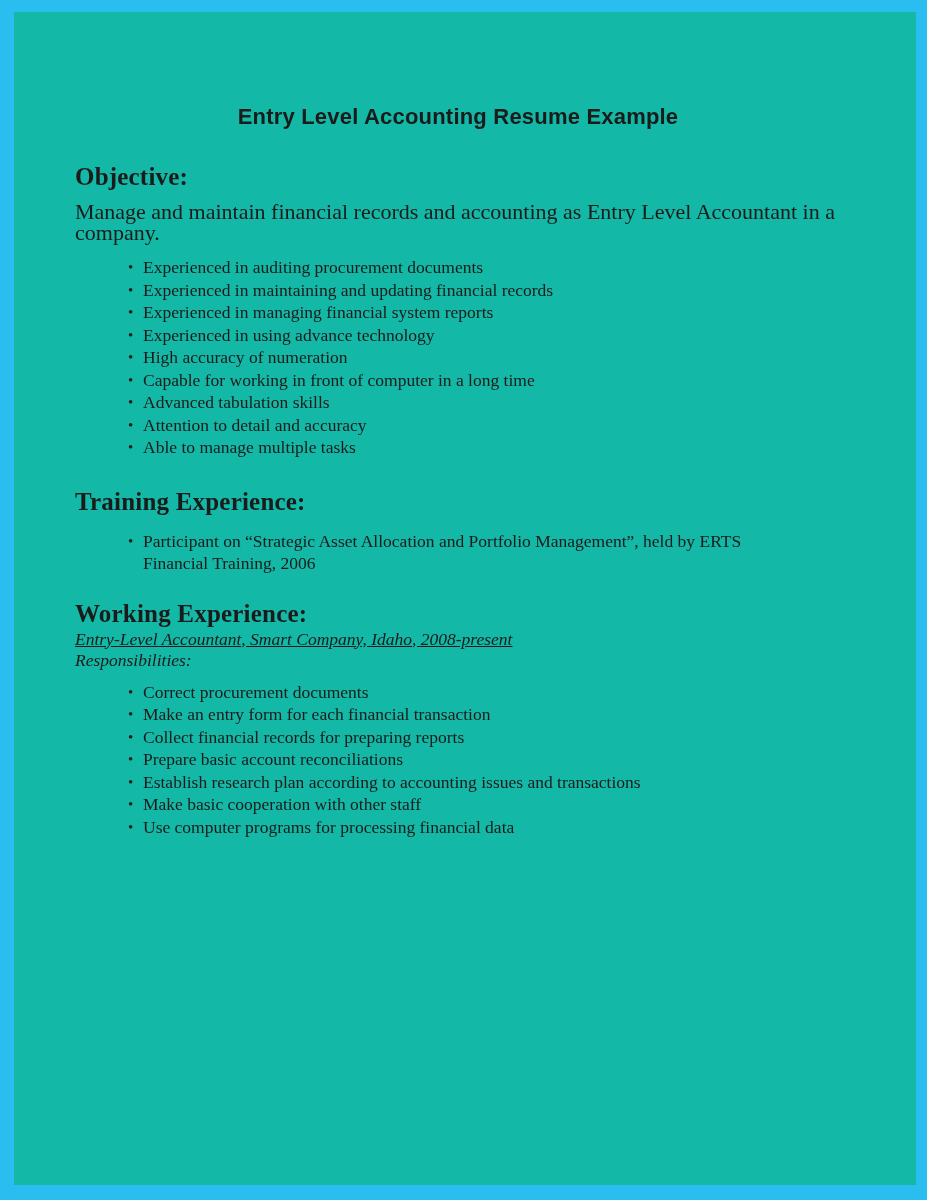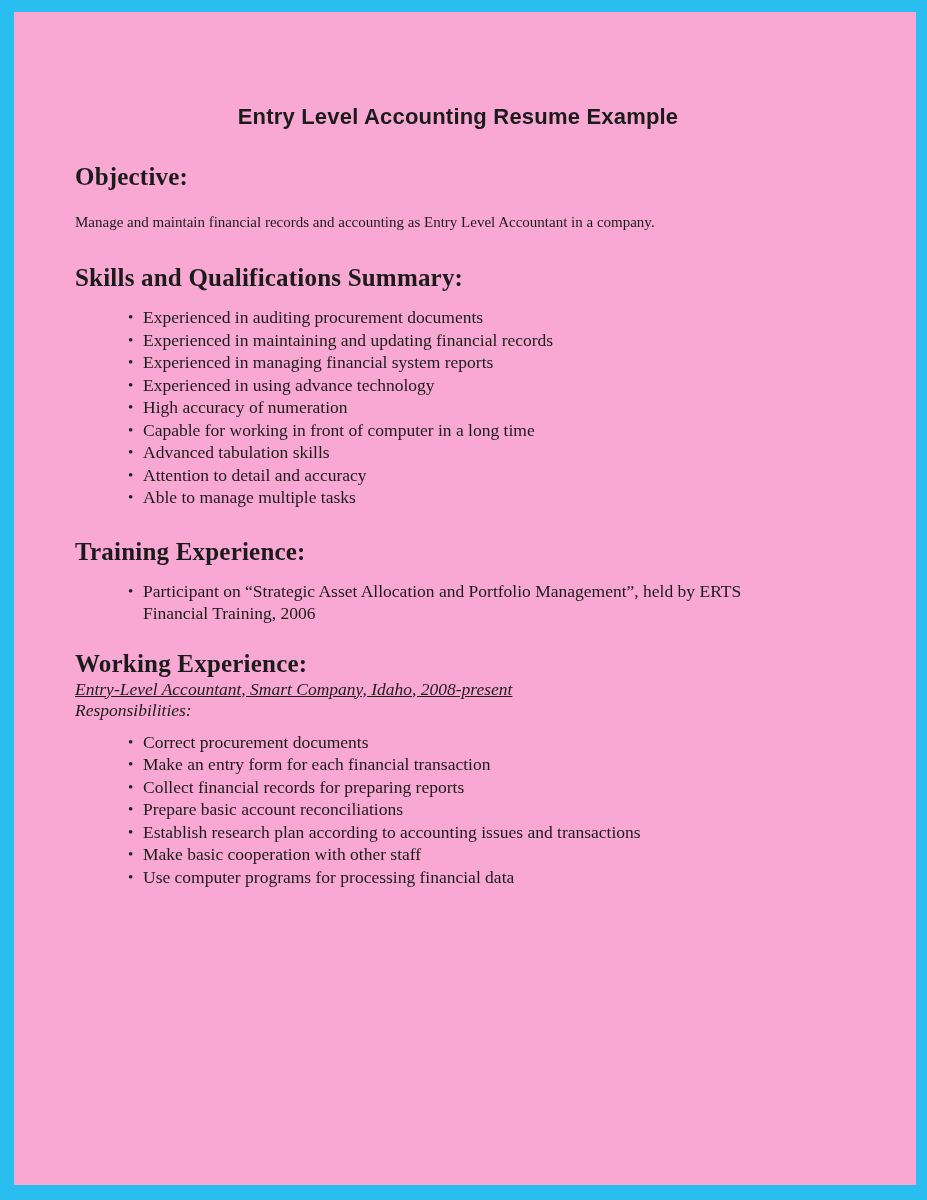--- a/index.html
+++ b/index.html
@@ -11,21 +11,21 @@
   }
   .frame {
     width: 927px;
     height: 1200px;
     background: #2abdf0;
     padding: 12px 11px 15px 14px;
   }
   .paper {
     width: 100%;
     height: 100%;
-    background: #f9a8d4;
+    background: #14b8a6;
     padding: 0 75px 0 61px;
     color: #1b1b1b;
     font-family: "Liberation Serif", "DejaVu Serif", serif;
   }
   .doc-title {
     font-family: "Liberation Sans", "DejaVu Sans", sans-serif;
     font-weight: bold;
     font-size: 22px;
     line-height: 26px;
     text-align: center;
@@ -44,23 +44,23 @@
     font-weight: bold;
     font-size: 25px;
     line-height: 30px;
     letter-spacing: 0.2px;
   }
   .h-objective  { margin-top: 32px; }
   .h-skills     { margin-top: 30px; }
   .h-training   { margin-top: 28px; }
   .h-working    { margin-top: 24px; }
   p.body-text {
-    font-size: 15px;
+    font-size: 22px;
     line-height: 21px;
-    margin-top: 20px;
+    margin-top: 9px;
   }
   p.italic-line {
     font-style: italic;
     font-size: 17.5px;
     line-height: 21px;
   }
   .role-line { margin-top: 0; text-decoration: underline; }
   ul.bullet-list {
     list-style: none;
     margin: 13px 0 0 55px;
@@ -86,21 +86,20 @@
 
 <div class="frame">
   <div class="paper">
 
     <h1 class="doc-title">Entry Level Accounting Resume Example</h1>
 
 
     <h2 class="section-heading h-objective">Objective:</h2>
     <p class="body-text">Manage and maintain financial records and accounting as Entry Level Accountant in a company.</p>
 
-    <h2 class="section-heading h-skills">Skills and Qualifications Summary:</h2>
     <ul class="bullet-list">
       <li>Experienced in auditing procurement documents</li>
       <li>Experienced in maintaining and updating financial records</li>
       <li>Experienced in managing financial system reports</li>
       <li>Experienced in using advance technology</li>
       <li>High accuracy of numeration</li>
       <li>Capable for working in front of computer in a long time</li>
       <li>Advanced tabulation skills</li>
       <li>Attention to detail and accuracy</li>
       <li>Able to manage multiple tasks</li>

